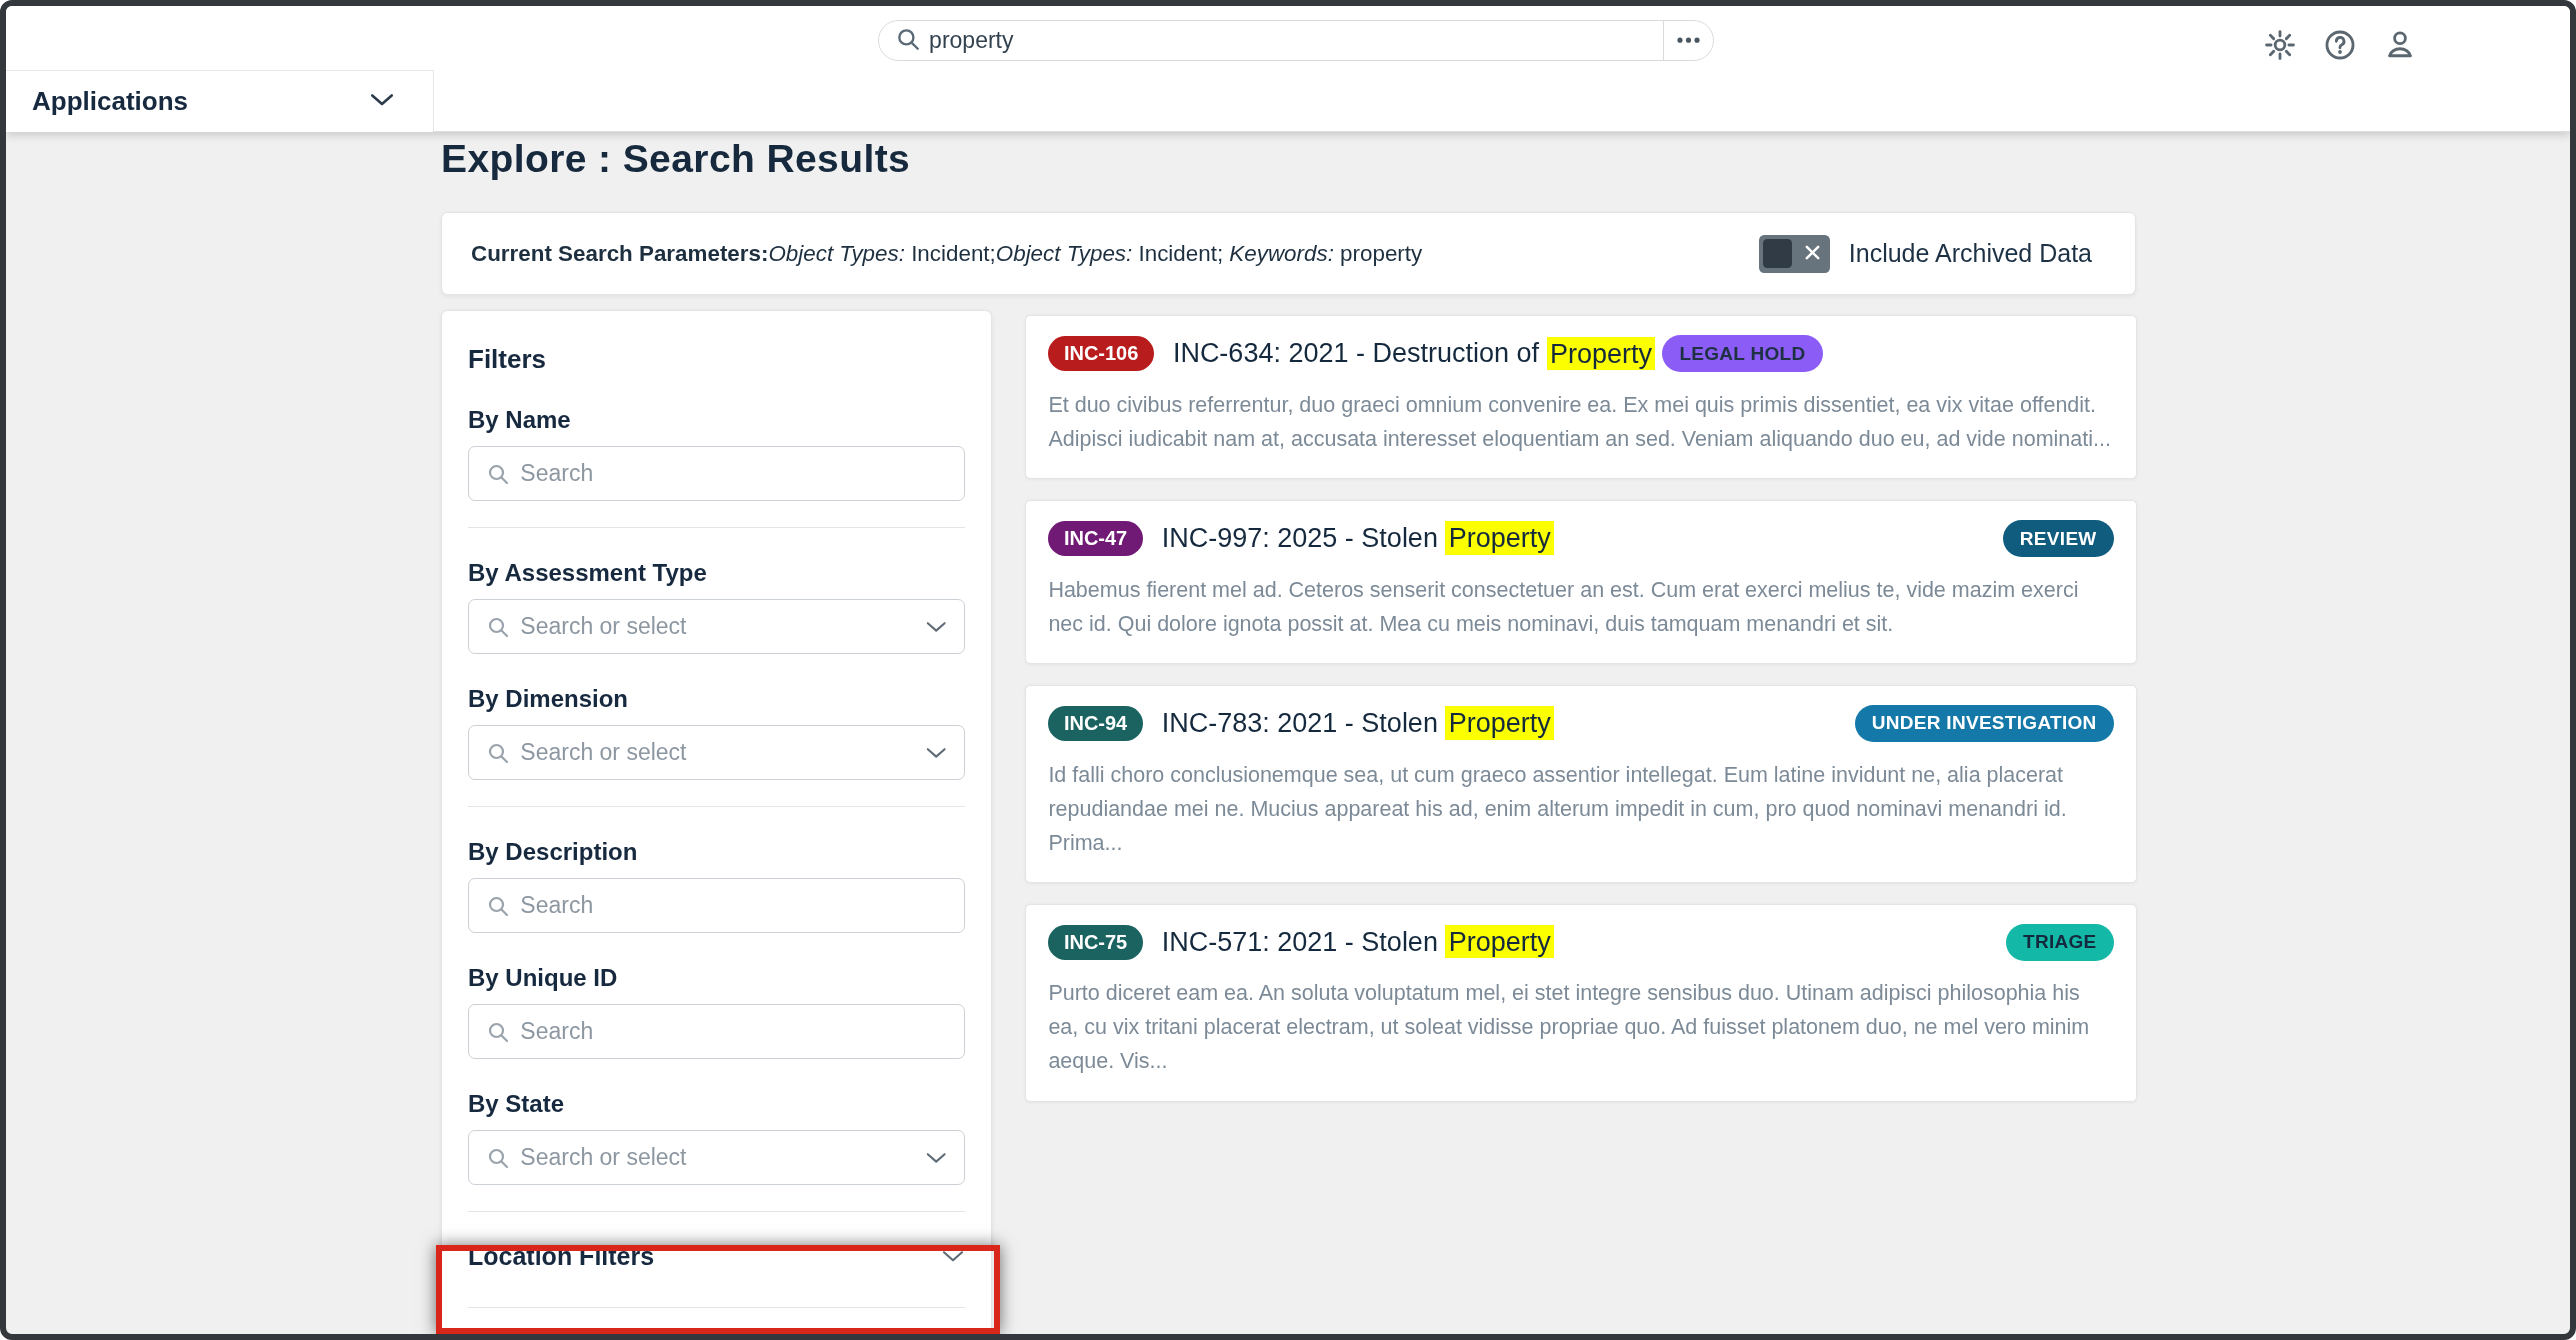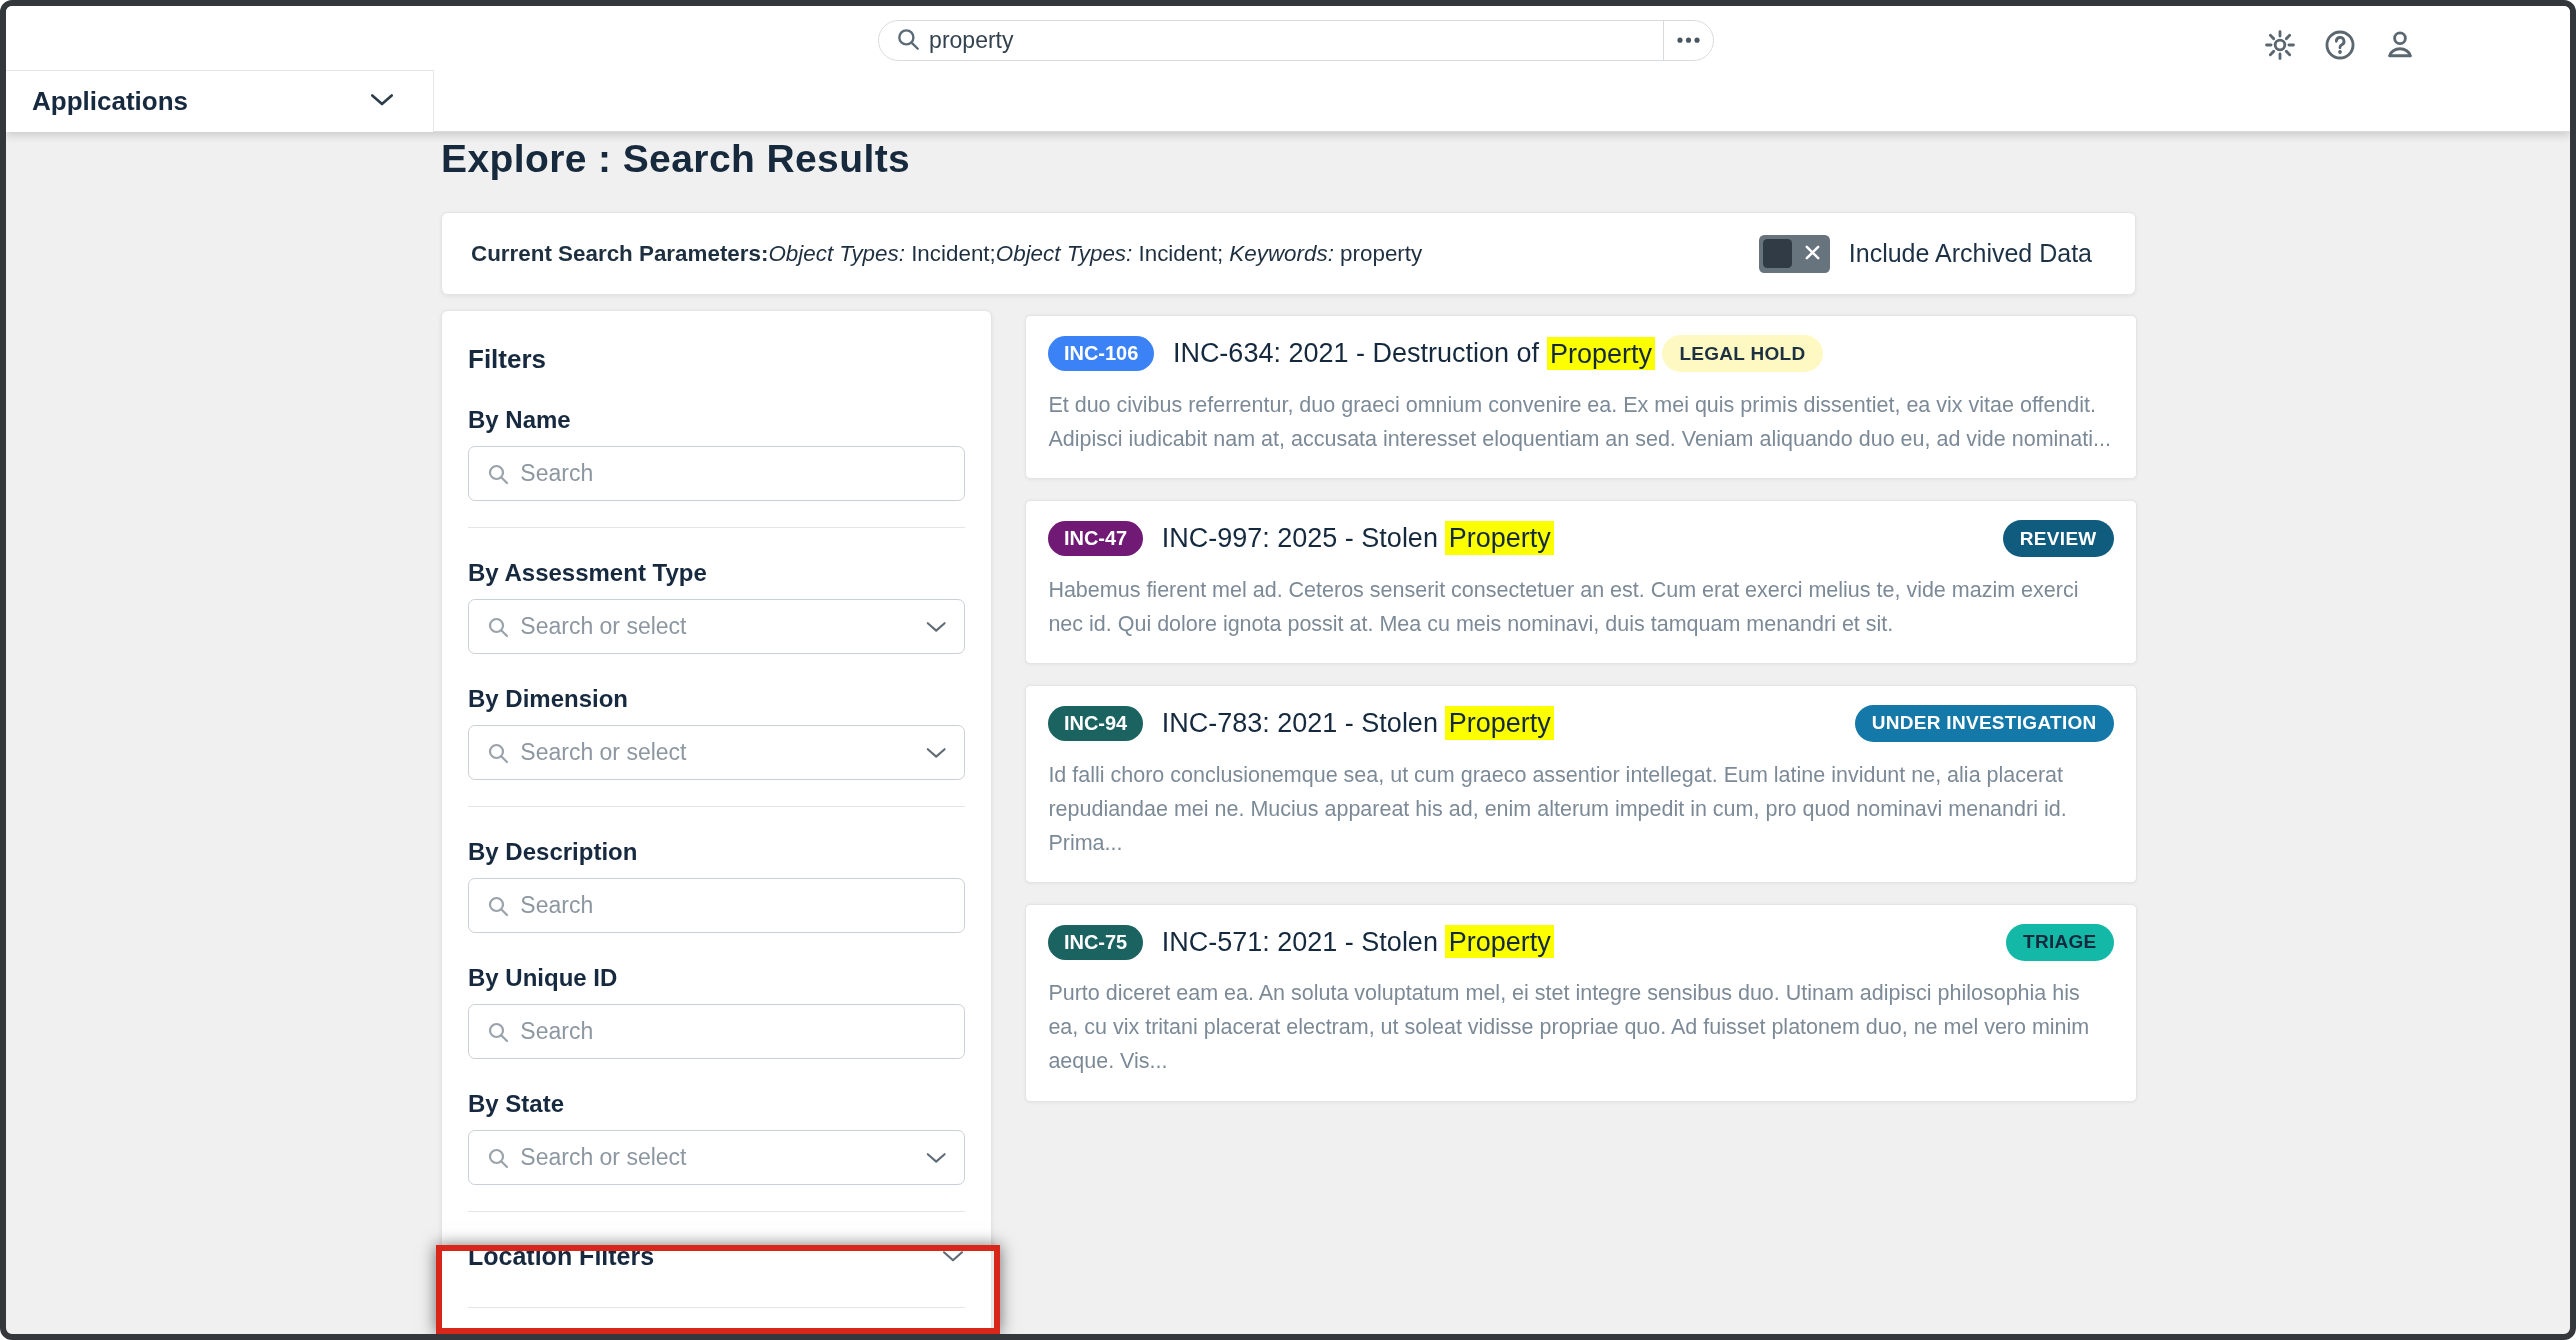--- a/index.html
+++ b/index.html
@@ -304,23 +304,23 @@
 
     </div>
   </div>
 
   <div class="red-annotation"></div>
 
   <div class="results-col">
 
     <div class="result-card">
       <div class="rc-head">
-        <span class="rc-pill" style="background-color: #3b82f6;">INC-106</span>
+        <span class="rc-pill" style="background-color: #b91c1c;">INC-106</span>
         <span class="rc-title"><span>INC-634: 2021 - Destruction of </span><span class="hl" style="background-color: rgb(251, 255, 0);">Property</span></span>
-        <span class="rc-status" style="background-color: #fef9c3; color: rgb(29, 49, 67); margin-left: 7px;">LEGAL HOLD</span>
+        <span class="rc-status" style="background-color: #8b5cf6; color: rgb(29, 49, 67); margin-left: 7px;">LEGAL HOLD</span>
       </div>
       <div class="rc-body">Et duo civibus referrentur, duo graeci omnium convenire ea. Ex mei quis primis dissentiet, ea vix vitae offendit. Adipisci iudicabit nam at, accusata interesset eloquentiam an sed. Veniam aliquando duo eu, ad vide nominati...</div>
     </div>
 
     <div class="result-card">
       <div class="rc-head">
         <span class="rc-pill" style="background-color: #701a75;">INC-47</span>
         <span class="rc-title"><span>INC-997: 2025 - Stolen </span><span class="hl" style="background-color: rgb(251, 255, 0);">Property</span></span>
         <span class="rc-status" style="background-color: rgb(15, 92, 126); color: rgb(255, 255, 255);">REVIEW</span>
       </div>

